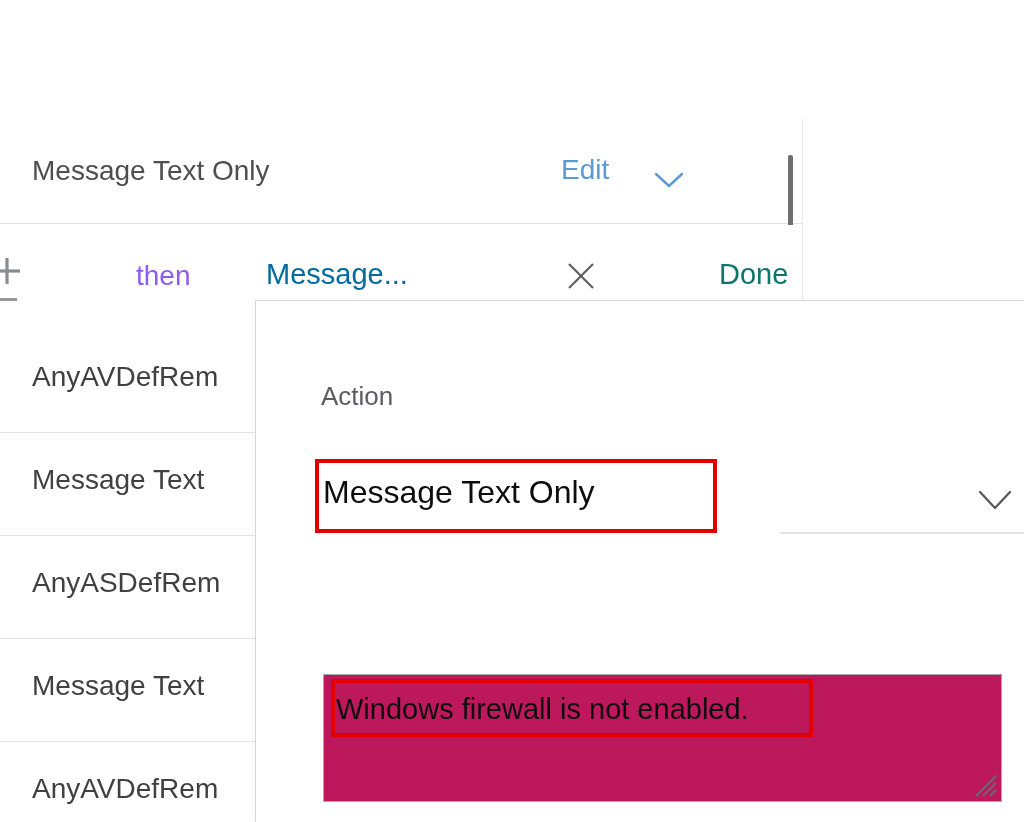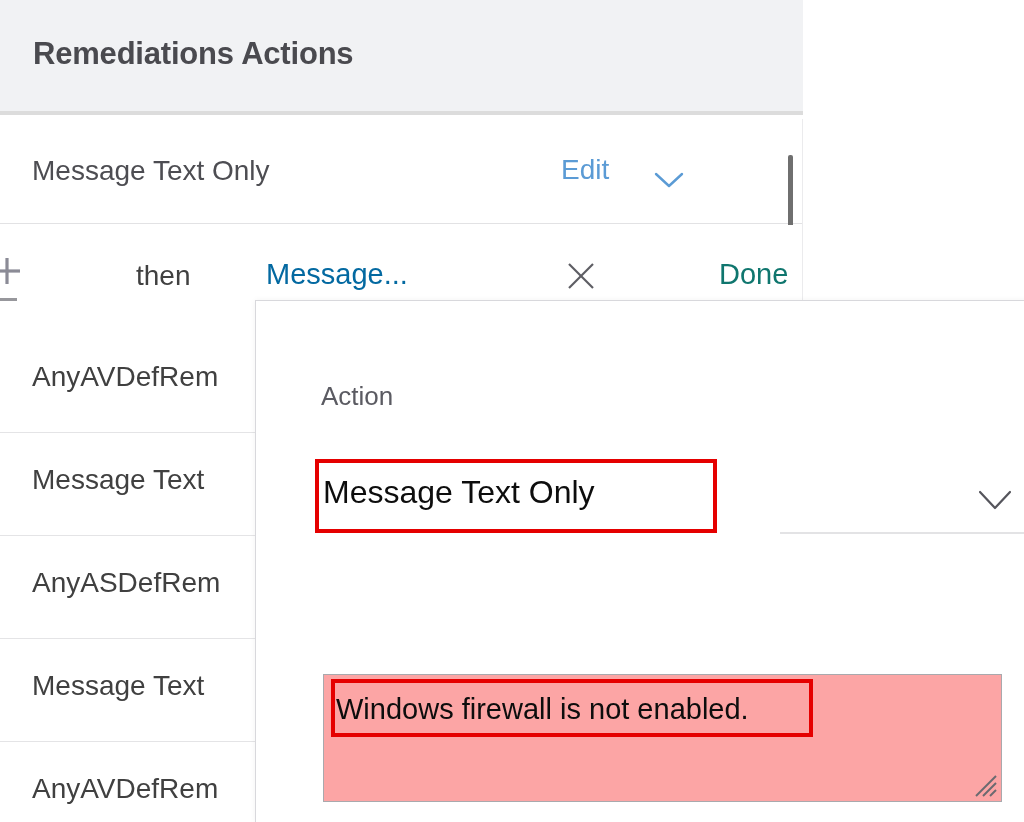--- a/index.html
+++ b/index.html
@@ -114,21 +114,21 @@
     top: 298px;
     width: 17px;
     height: 3px;
     background: #97979c;
   }
   .then-label {
     position: absolute;
     left: 136px;
     top: 260px;
     font-size: 28px;
-    color: #404040;
+    color: #8b5cf6;
     white-space: nowrap;
   }
   .message-chip {
     position: absolute;
     left: 266px;
     top: 258px;
     font-size: 29px;
     color: #0369a1;
     white-space: nowrap;
     cursor: pointer;
@@ -253,21 +253,21 @@
     pointer-events: none;
   }
 
   
   .textarea-box {
     position: absolute;
     left: 67px;
     top: 373px;
     width: 679px;
     height: 128px;
-    background: #fca5a5;
+    background: #be185d;
     border: 1px solid #a9a9ad;
   }
   .textarea-text {
     position: absolute;
     left: 12px;
     top: 18px;
     font-size: 29px;
     color: #0d0d0d;
     white-space: nowrap;
   }
@@ -289,23 +289,20 @@
     height: 58px;
     border: 4px solid #e50000;
     pointer-events: none;
   }
 </style>
 </head>
 <body>
 
 <div id="root">
 
-  <div class="page-header">
-    <div class="page-header-title">Remediations Actions</div>
-  </div>
 
   <div class="edit-row">
     <div class="edit-row-label">Message Text Only</div>
     <div class="edit-link">Edit</div>
     <div class="edit-chevron">
       <svg width="30" height="18" viewBox="0 0 30 18">
         <polyline points="2,3 15,15 28,3" fill="none" stroke="#5b9bd5" stroke-width="2.4" stroke-linecap="round" stroke-linejoin="round"></polyline>
       </svg>
     </div>
   </div>

